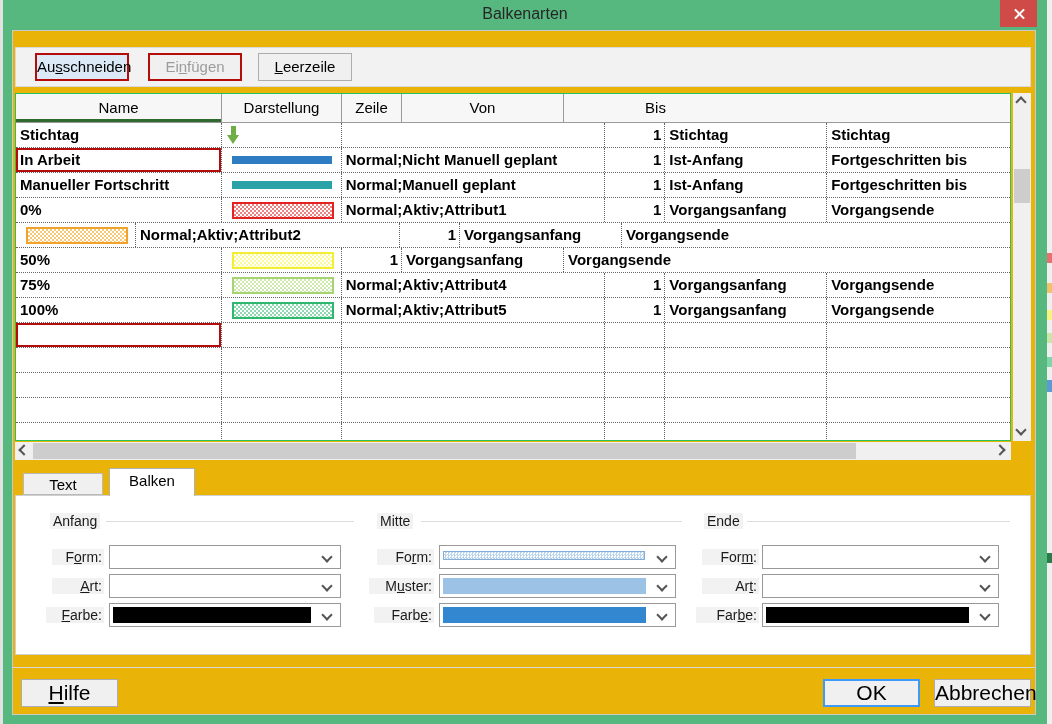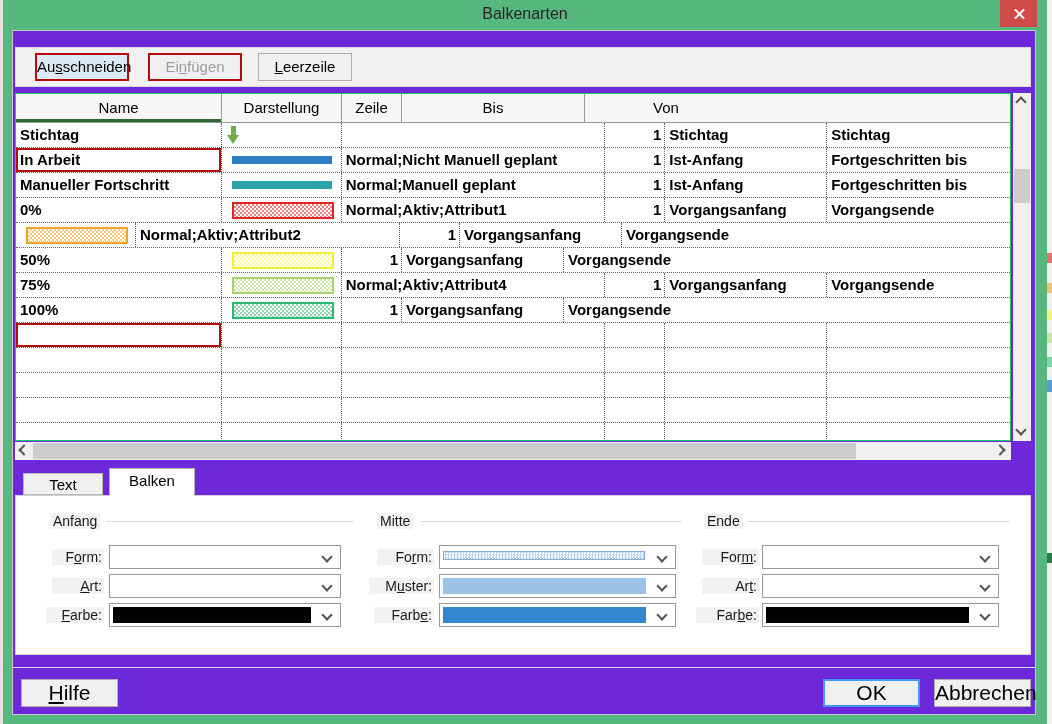--- a/index.html
+++ b/index.html
@@ -15,21 +15,21 @@
   .frame { position:absolute; left:3px; top:0; width:1044px; height:724px; background:#57b87f; }
   .titlebar { position:absolute; left:0; top:0; width:100%; height:30px; }
   .title { position:absolute; left:0; right:0; top:5px; text-align:center; font-size:16px; color:#262626; }
   .close { position:absolute; left:997px; top:0; width:37px; height:27px; background:#ce4b48; cursor:pointer; }
   .x-icon { position:absolute; left:50%; top:50%; width:13px; height:13px; transform:translate(-50%,-50%); }
   .x-icon::before,.x-icon::after { content:""; position:absolute; left:6px; top:0; width:2px; height:13px; background:#fff; }
   .x-icon::before { transform:rotate(45deg); }
   .x-icon::after { transform:rotate(-45deg); }
 
   
-  .dlgbody { position:absolute; left:9px; top:30px; width:1024px; height:685px; background:#6d28d9; border:1px solid #c9c9c9; }
+  .dlgbody { position:absolute; left:9px; top:30px; width:1024px; height:685px; background:#eab308; border:1px solid #c9c9c9; }
 
   
   .toolbar { position:absolute; left:2px; top:16px; width:1016px; height:40px; background:#f2f2f2; border:1px solid #d9d9d9; }
   .btn { position:absolute; height:28px; background:#f0f0f0; border:1px solid #adadad; font-size:15px; color:#000; text-align:center; line-height:26px; cursor:pointer; }
   .btn .u { text-decoration:underline; }
   .btn-cut { left:19px; top:5px; width:94px; border:2px solid #b40b0b; background:#dce9f7; line-height:24px; }
   .btn-paste { left:132px; top:5px; width:94px; border:2px solid #b40b0b; color:#9c9c9c; line-height:24px; }
   .btn-blank { left:242px; top:5px; width:94px; }
 
   
@@ -129,22 +129,22 @@
         <div class="btn btn-cut"><span>Au</span><span class="u">s</span><span>schneiden</span></div>
         <div class="btn btn-paste"><span>Ei</span><span class="u">n</span><span>fügen</span></div>
         <div class="btn btn-blank"><span></span><span class="u">L</span><span>eerzeile</span></div>
       </div>
 
       <div class="tbl">
         <div class="thead">
           <div class="th w-name th-name-under">Name</div>
           <div class="th w-bar">Darstellung</div>
           <div class="th w-zeile">Zeile</div>
+          <div class="th w-von">Von</div>
           <div class="th w-bis">Bis</div>
-          <div class="th w-von">Von</div>
         </div>
 
         <div class="trow">
           <div class="c w-name">Stichtag</div>
           <div class="c w-bar">
               <div class="garrow"></div>
             </div>
           <div class="c w-show"></div>
           <div class="c w-zeile">1</div>
           <div class="c w-von">Stichtag</div>
@@ -213,20 +213,21 @@
           <div class="c w-zeile">1</div>
           <div class="c w-von">Vorgangsanfang</div>
           <div class="c w-bis">Vorgangsende</div>
         </div>
 
         <div class="trow">
           <div class="c w-name">100%</div>
           <div class="c w-bar">
               <div class="hatch h-green"></div>
             </div>
+          <div class="c w-show">Normal;Aktiv;Attribut5</div>
           <div class="c w-zeile">1</div>
           <div class="c w-von">Vorgangsanfang</div>
           <div class="c w-bis">Vorgangsende</div>
         </div>
 
         <div class="trow">
           <div class="c w-name sel"></div>
           <div class="c w-bar"></div>
           <div class="c w-show"></div>
           <div class="c w-zeile"></div>

